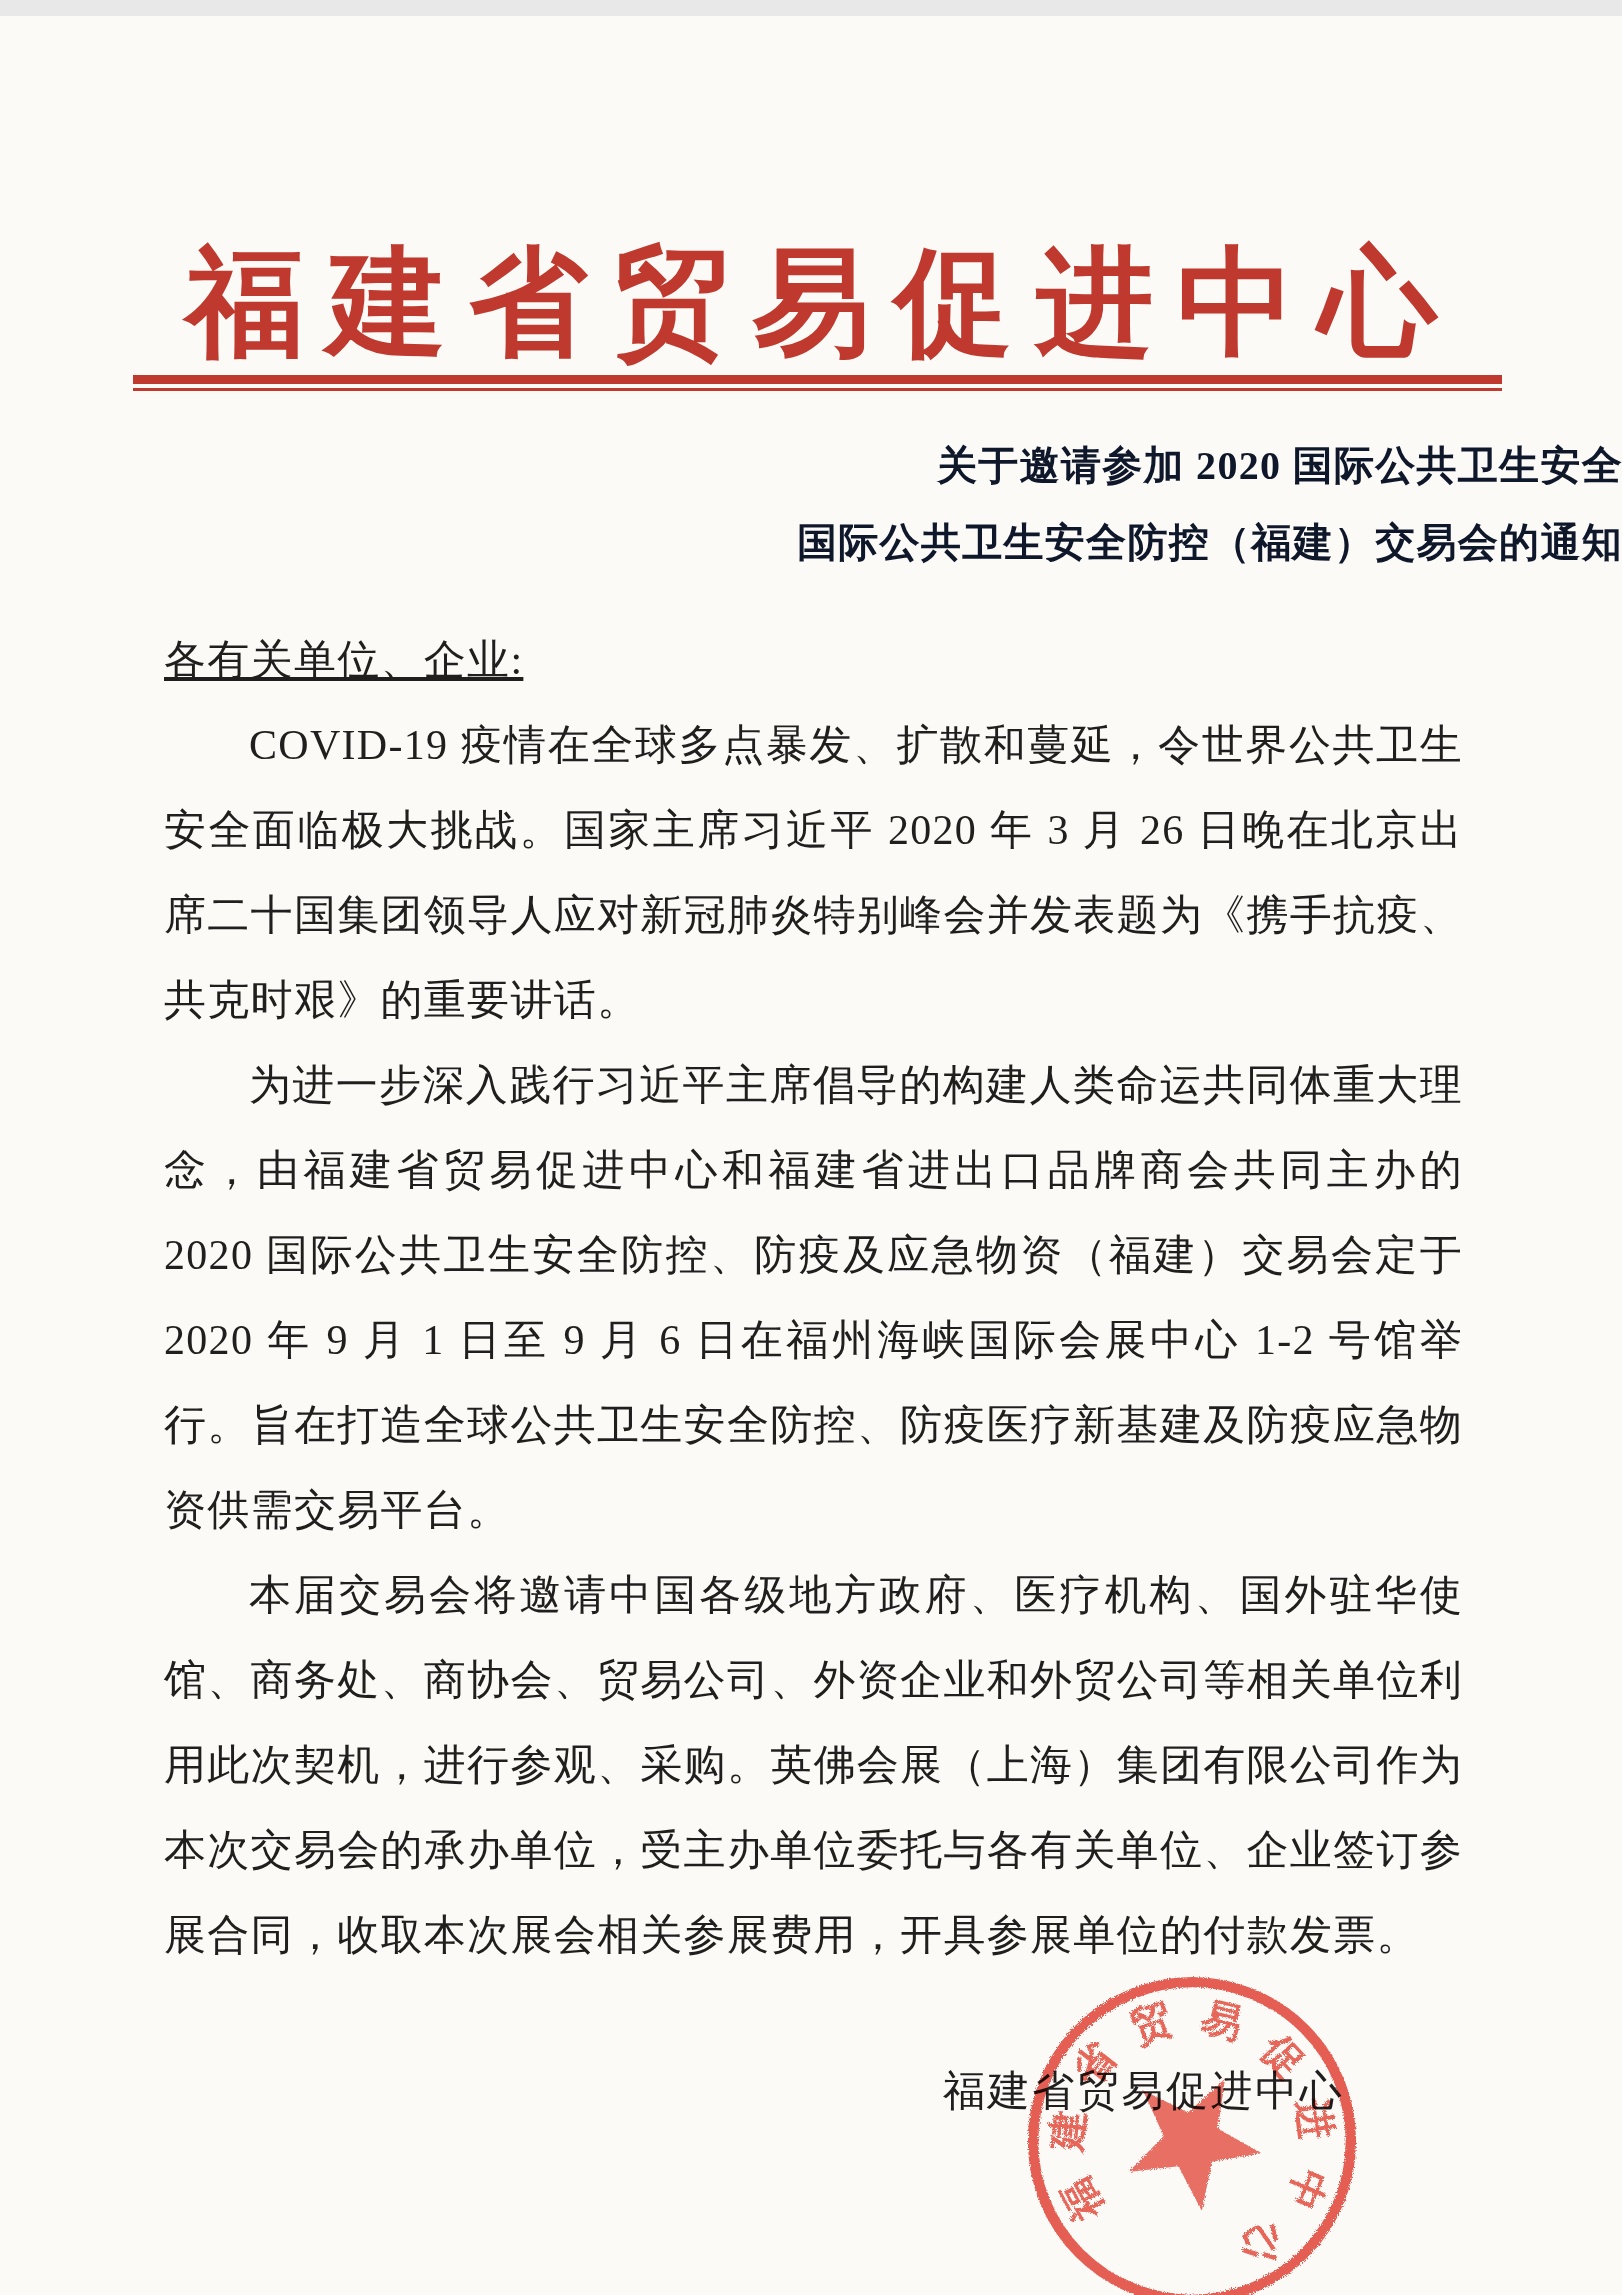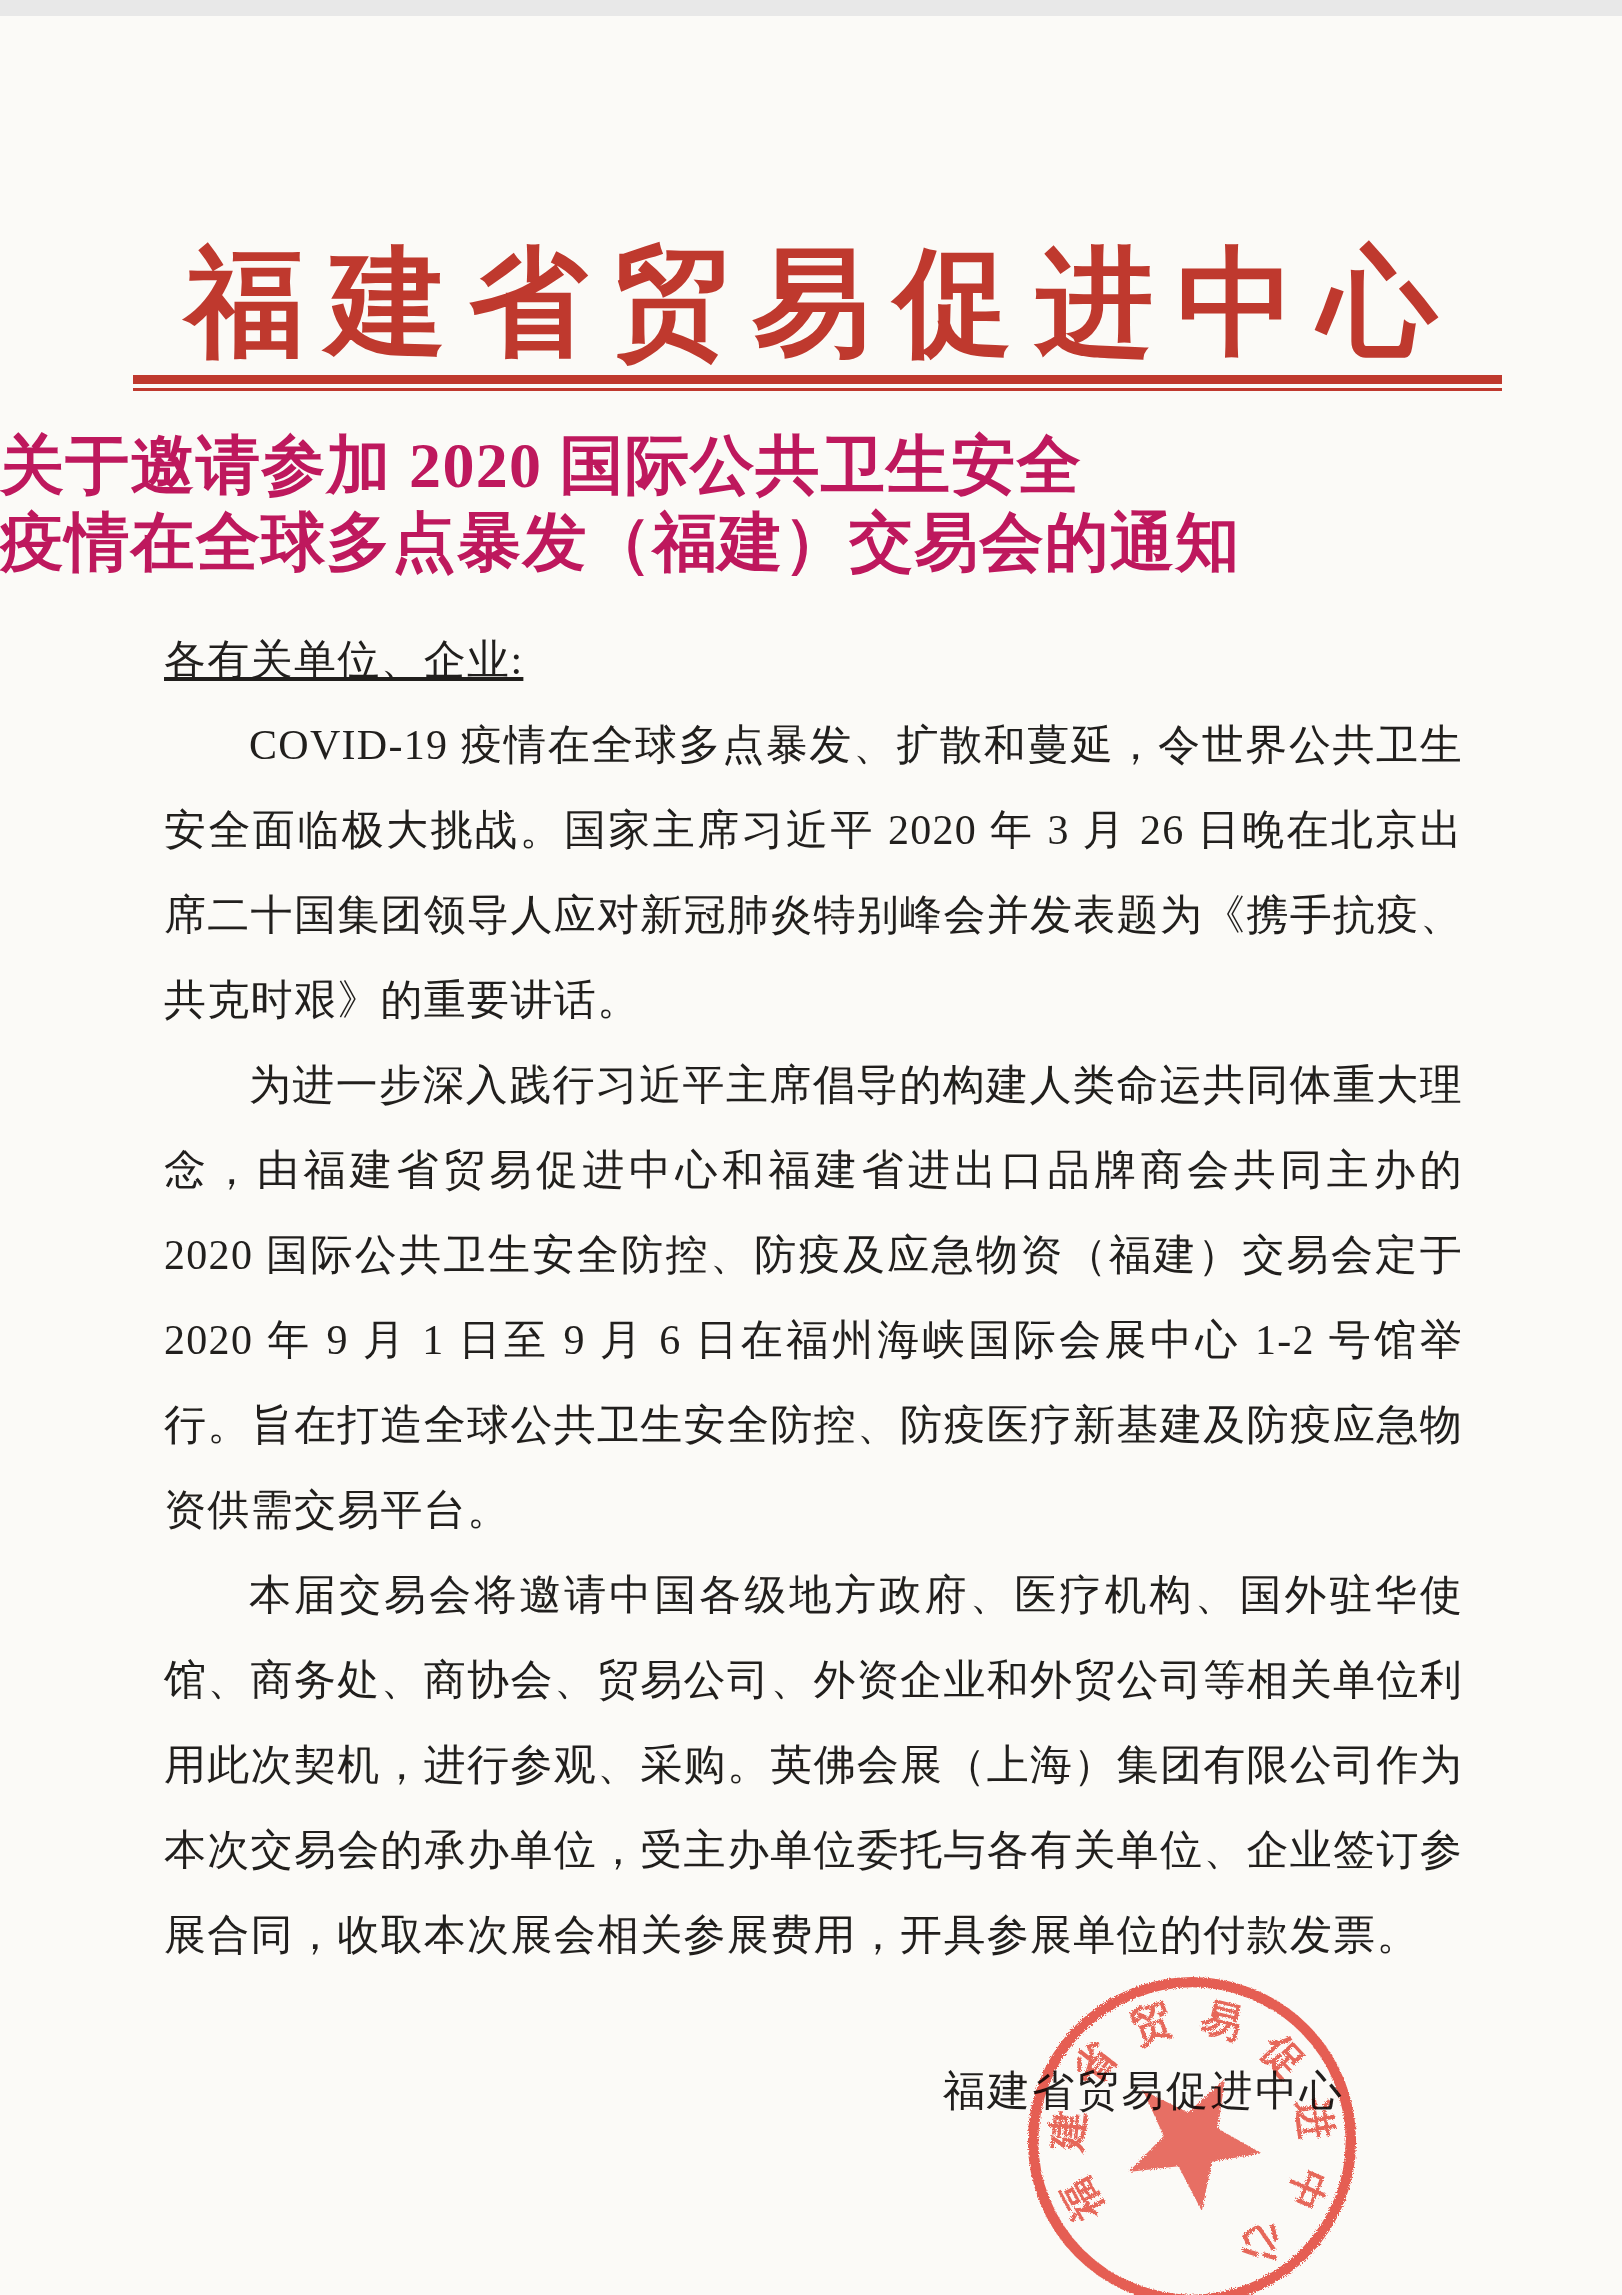--- a/index.html
+++ b/index.html
@@ -27,25 +27,25 @@
     letter-spacing:23.6px;padding-left:23.6px;
     color:var(--letterhead-red);
     white-space:nowrap;
   }
   .rule{position:absolute;left:133px;width:1369px;background:var(--letterhead-red);}
   .rule-thick{top:359px;height:8.5px;}
   .rule-thin{top:372px;height:3.3px;}
   
   .doc-title{
     position:absolute;top:411px;left:0;right:0;
-    text-align:left;
-    font-size:64px;line-height:77px;
+    text-align:right;
+    font-size:40px;line-height:77px;
     font-weight:700;
     letter-spacing:1.3px;
-    color:#be185d;
+    color:#0f172a;
   }
   
   .body-text{
     position:absolute;left:164px;top:602px;width:1299px;
     font-size:42px;line-height:85px;
     letter-spacing:1.3px;
     text-align:justify;
     color:var(--ink-black);
   }
   .body-text p{margin:0;text-indent:85px;}
@@ -80,21 +80,21 @@
 <body>
 
 <div class="page">
 
   <div class="letterhead">福建省贸易促进中心</div>
   <div class="rule rule-thick"></div>
   <div class="rule rule-thin"></div>
 
   <div class="doc-title">
     <div>关于邀请参加 2020 国际公共卫生安全</div>
-    <div>疫情在全球多点暴发（福建）交易会的通知</div>
+    <div>国际公共卫生安全防控（福建）交易会的通知</div>
   </div>
 
   <div class="body-text">
     <p class="salutation">各有关单位、企业:</p>
     <p>COVID-19 疫情在全球多点暴发、扩散和蔓延，令世界公共卫生安全面临极大挑战。国家主席习近平 2020 年 3 月 26 日晚在北京出席二十国集团领导人应对新冠肺炎特别峰会并发表题为《携手抗疫、共克时艰》的重要讲话。</p>
     <p>为进一步深入践行习近平主席倡导的构建人类命运共同体重大理念，由福建省贸易促进中心和福建省进出口品牌商会共同主办的 2020 国际公共卫生安全防控、防疫及应急物资（福建）交易会定于 2020 年 9 月 1 日至 9 月 6 日在福州海峡国际会展中心 1-2 号馆举行。旨在打造全球公共卫生安全防控、防疫医疗新基建及防疫应急物资供需交易平台。</p>
     <p>本届交易会将邀请中国各级地方政府、医疗机构、国外驻华使馆、商务处、商协会、贸易公司、外资企业和外贸公司等相关单位利用此次契机，进行参观、采购。英佛会展（上海）集团有限公司作为本次交易会的承办单位，受主办单位委托与各有关单位、企业签订参展合同，收取本次展会相关参展费用，开具参展单位的付款发票。</p>
   </div>
 
   <div class="signature-org">福建省贸易促进中心</div>

